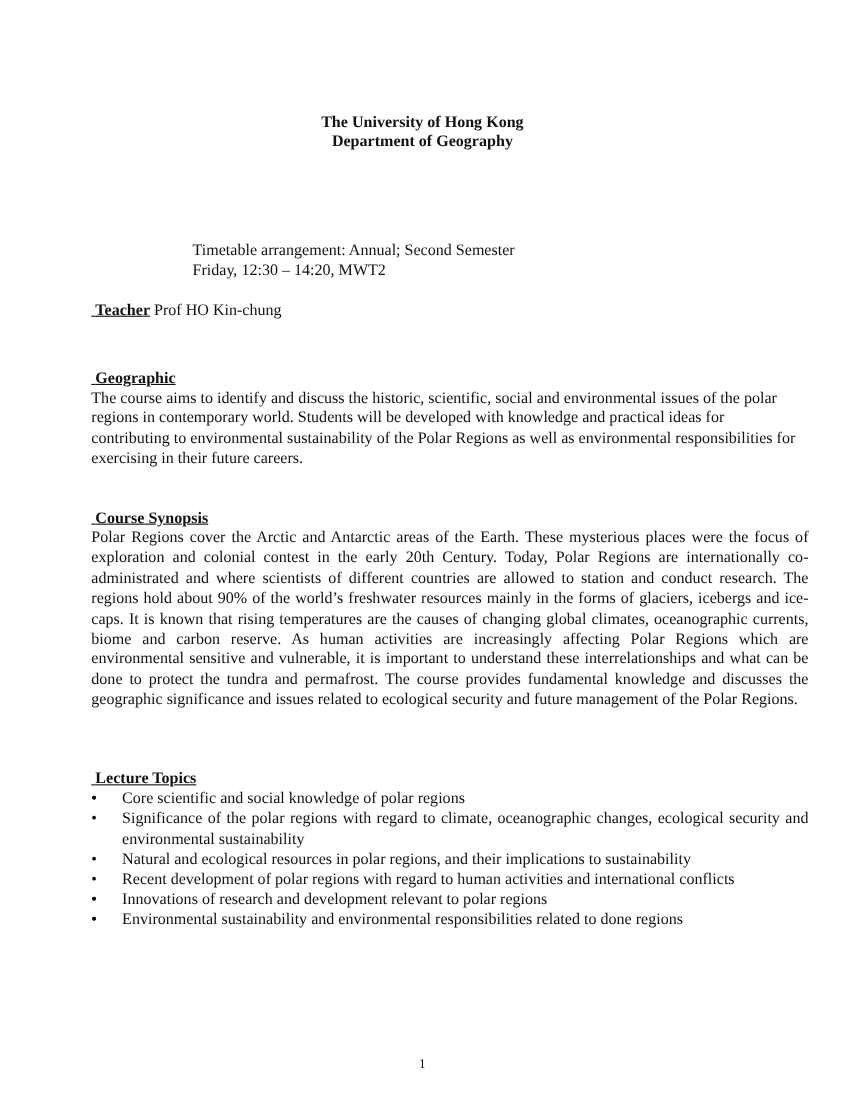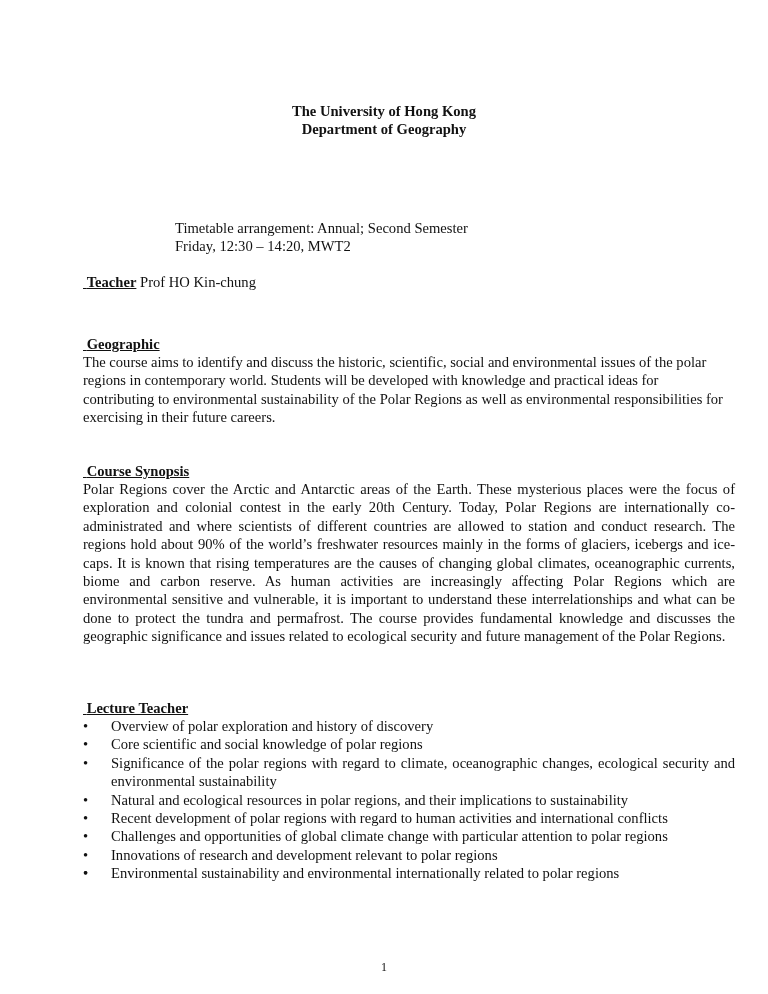--- a/index.html
+++ b/index.html
@@ -40,27 +40,27 @@
   <div class="abs ul" style="left:83px; top:292px;">&nbsp;<span>Geographic</span></div>
   <div class="para" style="top:310px; width:650px;">
     <p>The course aims to identify and discuss the historic, scientific, social and environmental issues of the polar regions in contemporary world. Students will be developed with knowledge and practical ideas for contributing to environmental sustainability of the Polar Regions as well as environmental responsibilities for exercising in their future careers.</p>
   </div>
 
   <div class="abs ul" style="left:83px; top:419px;">&nbsp;<span>Course Synopsis</span></div>
   <div class="para just" style="top:437px;">
     <p>Polar Regions cover the Arctic and Antarctic areas of the Earth. These mysterious places were the focus of exploration and colonial contest in the early 20th Century. Today, Polar Regions are internationally co-administrated and where scientists of different countries are allowed to station and conduct research. The regions hold about 90% of the world’s freshwater resources mainly in the forms of glaciers, icebergs and ice-caps. It is known that rising temperatures are the causes of changing global climates, oceanographic currents, biome and carbon reserve. As human activities are increasingly affecting Polar Regions which are environmental sensitive and vulnerable, it is important to understand these interrelationships and what can be done to protect the tundra and permafrost. The course provides fundamental knowledge and discusses the geographic significance and issues related to ecological security and future management of the Polar Regions.</p>
   </div>
 
-  <div class="abs ul" style="left:83px; top:656px;">&nbsp;<span>Lecture Teacher</span></div>
+  <div class="abs ul" style="left:83px; top:656px;">&nbsp;<span>Lecture Topics</span></div>
   <ul class="list" style="top:674px;">
-    <li><span class="bullet">•</span><span>Overview of polar exploration and history of discovery</span></li>
+    <li><span class="bullet">•</span></li>
     <li><span class="bullet">•</span><span>Core scientific and social knowledge of polar regions</span></li>
     <li><span class="bullet">•</span><span>Significance of the polar regions with regard to climate, oceanographic changes, ecological security and environmental sustainability</span></li>
     <li><span class="bullet">•</span><span>Natural and ecological resources in polar regions, and their implications to sustainability</span></li>
     <li><span class="bullet">•</span><span>Recent development of polar regions with regard to human activities and international conflicts</span></li>
-    <li><span class="bullet">•</span><span>Challenges and opportunities of global climate change with particular attention to polar regions</span></li>
+    <li><span class="bullet">•</span></li>
     <li><span class="bullet">•</span><span>Innovations of research and development relevant to polar regions</span></li>
     <li><span class="bullet">•</span></li>
-    <li><span class="bullet">•</span><span>Environmental sustainability and environmental internationally related to polar regions</span></li>
+    <li><span class="bullet">•</span><span>Environmental sustainability and environmental responsibilities related to done regions</span></li>
   </ul>
 
   <div class="pnum">1</div>
 </div>
 
 </body></html>

